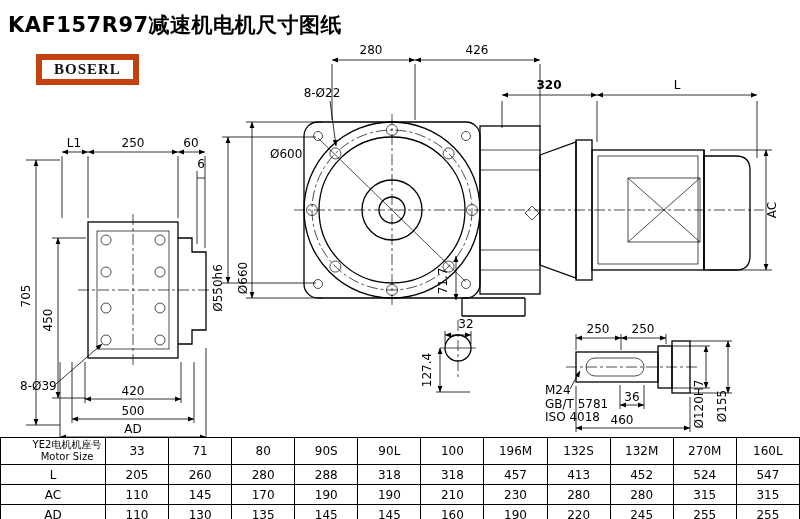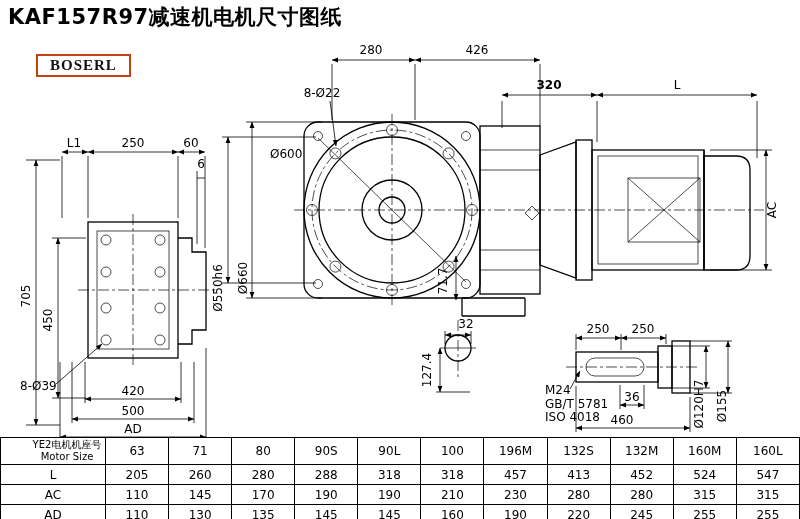--- a/index.html
+++ b/index.html
@@ -1,19 +1,19 @@
 <!DOCTYPE html>
 <html><head>
 <meta charset="utf-8">
 <style>
   html,body{margin:0;padding:0;background:#fff;}
   .stage{position:relative;width:800px;height:519px;background:#fff;overflow:hidden;
          font-family:"DejaVu Sans","Liberation Sans",sans-serif;color:#000;}
-  .title{position:absolute;left:8px;top:3px;font-size:21px;font-weight:700;letter-spacing:.5px;}
-  .logo{position:absolute;left:36px;top:54px;border:2px solid #c2410c;padding:1px 12px;
+  .title{position:absolute;left:8px;top:11px;font-size:21px;font-weight:700;letter-spacing:.5px;}
+  .logo{position:absolute;left:36px;top:54px;border:6px solid #c2410c;padding:1px 12px;
         font-family:"Liberation Serif",serif;font-weight:700;font-size:15px;letter-spacing:1px;color:#111;}
   svg.draw{position:absolute;left:0;top:0;}
   svg.draw text{font-family:"DejaVu Sans",sans-serif;font-size:12px;fill:#000;}
   .obj{fill:none;stroke:#000;stroke-width:1.3;}
   .thin{fill:none;stroke:#000;stroke-width:.7;}
   .dim{fill:none;stroke:#000;stroke-width:.8;}
   .cl{fill:none;stroke:#000;stroke-width:.7;stroke-dasharray:11 3 3 3;}
   .t14{font-size:14px;}
   .t15{font-size:15px;}
   .bold{font-weight:700;}
@@ -243,30 +243,30 @@
     </g>
   </svg>
 
   <table class="spec">
     <tbody>
         <tr class="hd">
       <td class="c0">
         <div class="hcn">YE2电机机座号</div>
         <div class="hen">Motor Size</div>
       </td>
-      <td>63</td>
+      <td>33</td>
       <td>71</td>
       <td>80</td>
       <td>90S</td>
       <td>90L</td>
       <td>100</td>
       <td>196M</td>
       <td>132S</td>
       <td>132M</td>
-      <td>160M</td>
+      <td>270M</td>
       <td>160L</td>
     </tr>
     <tr>
       <td class="c0">L</td>
       <td>205</td>
       <td>260</td>
       <td>280</td>
       <td>288</td>
       <td>318</td>
       <td>318</td>

